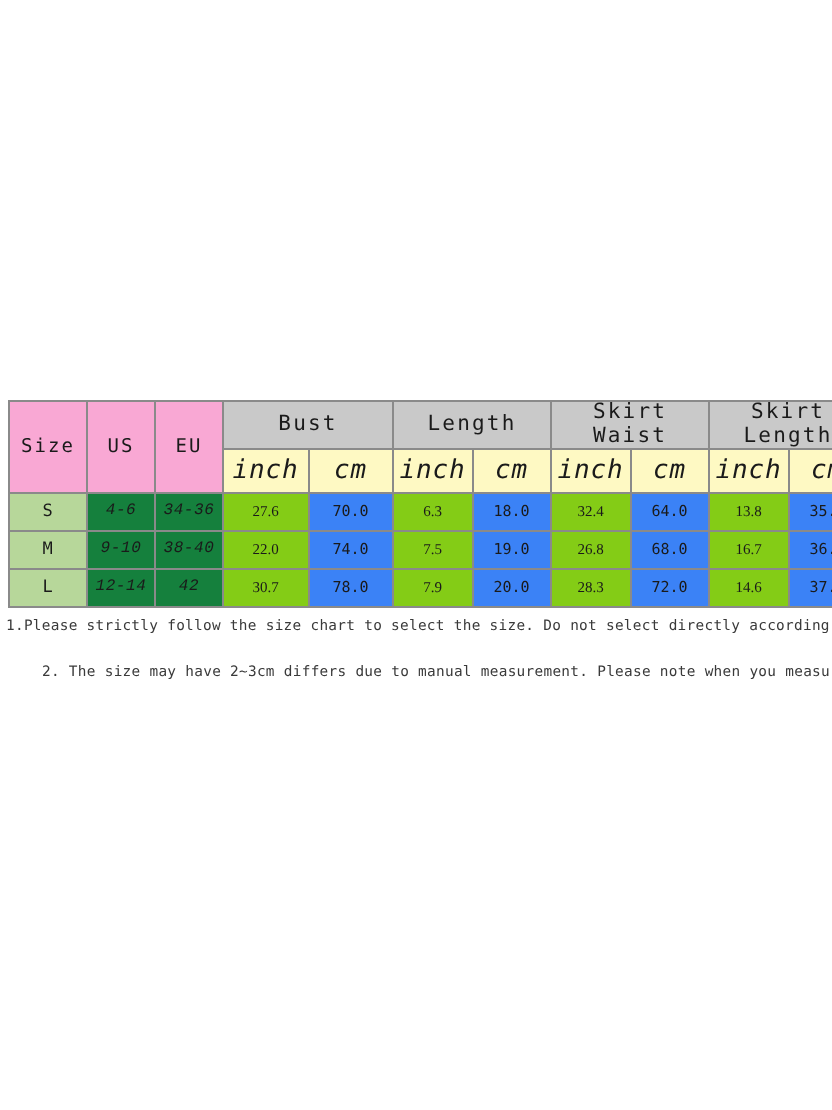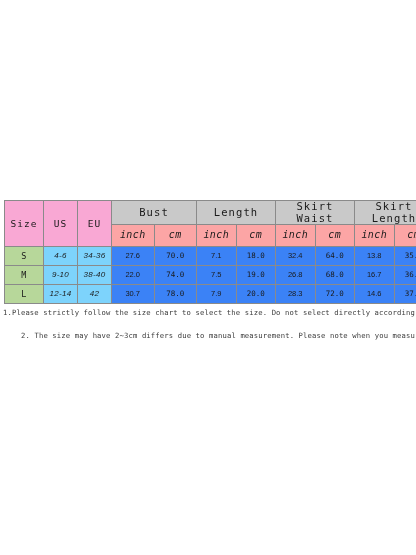--- a/index.html
+++ b/index.html
@@ -51,23 +51,23 @@
 
   
   .hdr-group {
     background: #c9c9c9;
     height: 23px;
     font-size: 10.5px;
     letter-spacing: 1.1px;
     font-family: "DejaVu Sans Mono", "Liberation Mono", monospace;
   }
   .hdr-unit {
-    background: #fca5a5;
+    background: #fef9c3;
     height: 21px;
-    font-size: 10px;
+    font-size: 13px;
     font-style: italic;
     letter-spacing: 0.4px;
     font-family: "DejaVu Sans Mono", "Liberation Mono", monospace;
   }
   .hdr-side {
     background: #f9a8d4;
     font-size: 9.5px;
     letter-spacing: 1px;
     font-family: "DejaVu Sans Mono", "Liberation Mono", monospace;
   }
@@ -75,31 +75,31 @@
   
   tbody tr { height: 19px; }
 
   td.c-size {
     background: #b7d79a;
     font-size: 8.5px;
     letter-spacing: 0.5px;
     font-family: "DejaVu Sans Mono", "Liberation Mono", monospace;
   }
   td.c-us, td.c-eu {
-    background: #7dd3fc;
+    background: #15803d;
     font-size: 8px;
     font-style: italic;
     font-weight: bold;
     letter-spacing: 0.3px;
-    font-family: Liberation Sans, sans-serif;
+    font-family: Liberation Mono, monospace;
   }
   td.c-inch {
-    background: #3b82f6;
+    background: #84cc16;
     font-size: 7.5px;
-    font-family: Liberation Sans, sans-serif;
+    font-family: Liberation Serif, serif;
   }
   td.c-cm {
     background: #3b82f6;
     font-size: 7.5px;
     font-family: "DejaVu Sans Mono", "Liberation Mono", monospace;
   }
 
   
   .note {
     position: absolute;
@@ -140,21 +140,21 @@
           <th class="hdr-unit" style="width:39px">cm</th>
         </tr>
       </thead>
       <tbody>
         <tr>
           <td class="c-size">S</td>
           <td class="c-us">4-6</td>
           <td class="c-eu">34-36</td>
           <td class="c-inch">27.6</td>
           <td class="c-cm">70.0</td>
-          <td class="c-inch">7.1</td>
+          <td class="c-inch">6.3</td>
           <td class="c-cm">18.0</td>
           <td class="c-inch">32.4</td>
           <td class="c-cm">64.0</td>
           <td class="c-inch">13.8</td>
           <td class="c-cm">35.0</td>
         </tr>
         <tr>
           <td class="c-size">M</td>
           <td class="c-us">9-10</td>
           <td class="c-eu">38-40</td>

